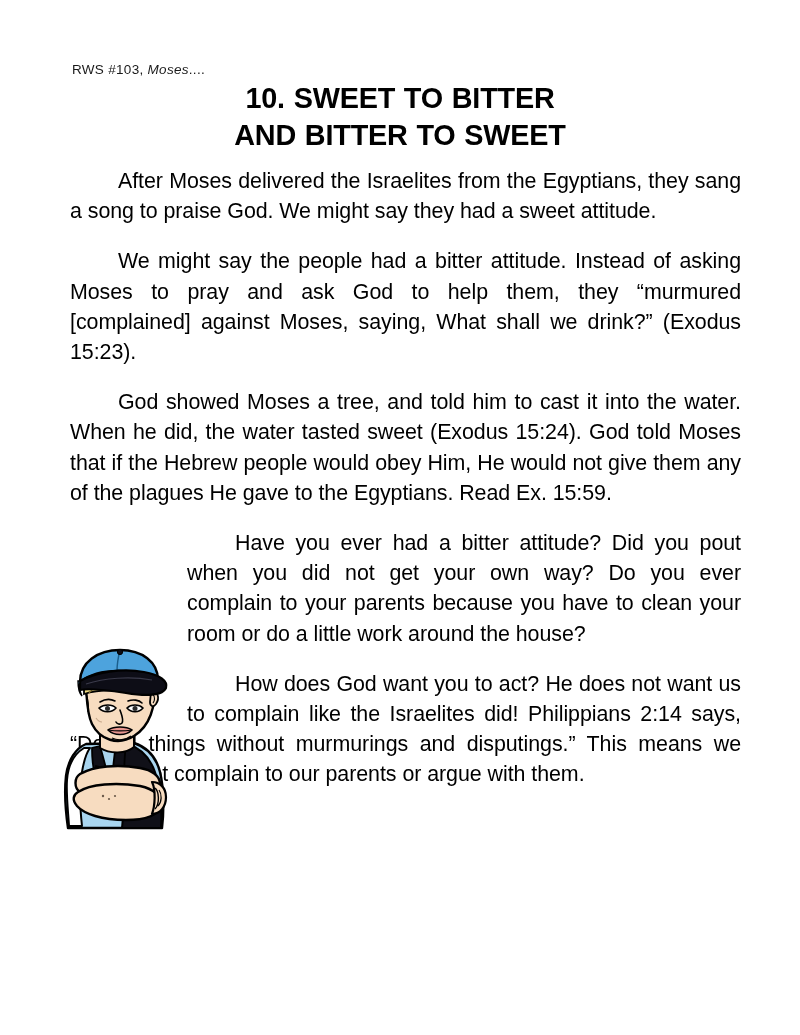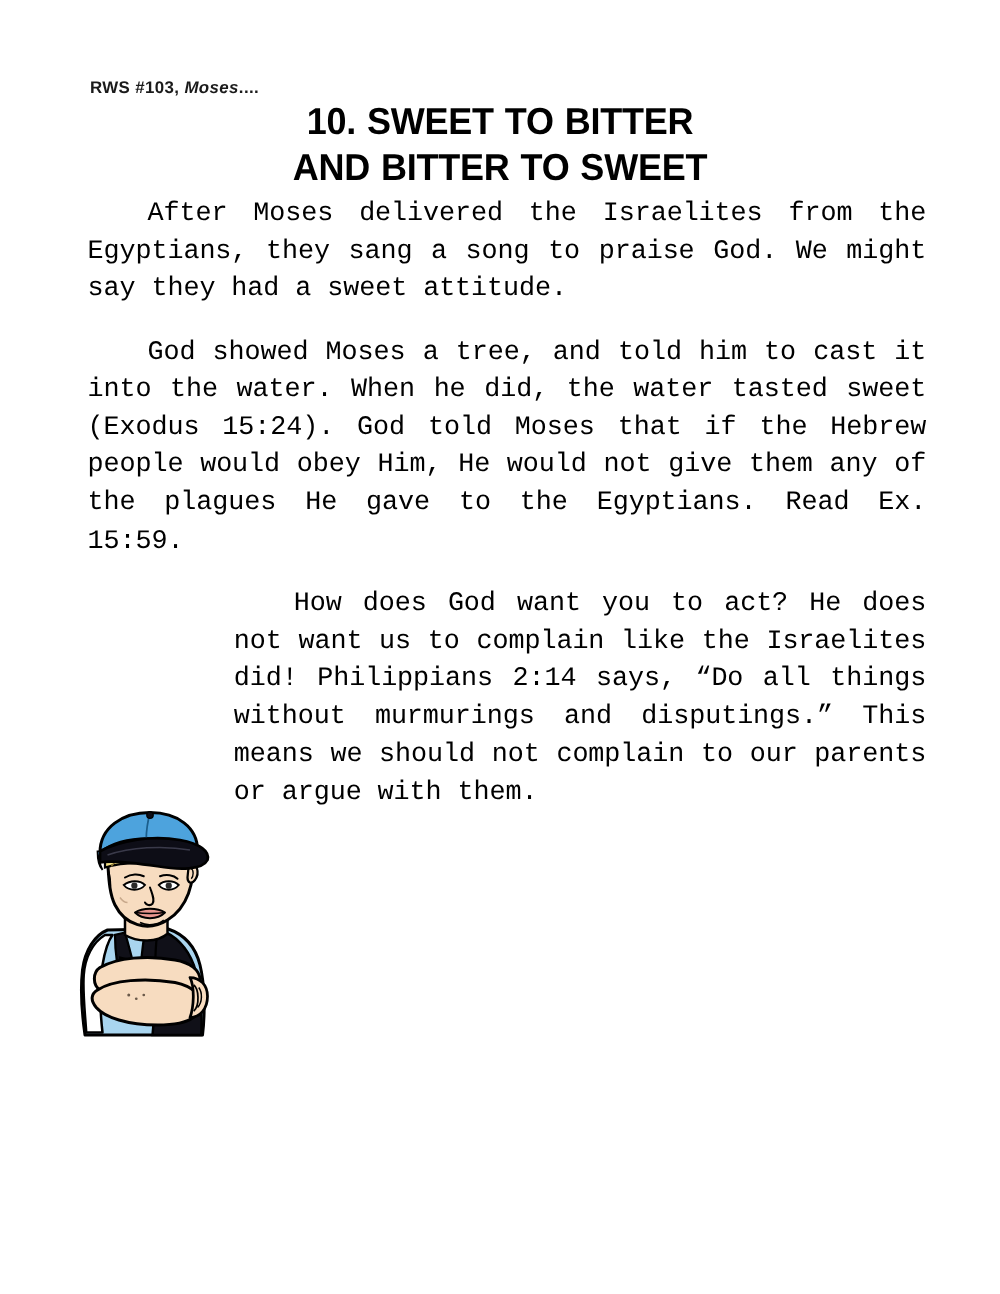--- a/index.html
+++ b/index.html
@@ -19,21 +19,20 @@
 
   
   #header-line {
     position: absolute;
     left: 72px;
     top: 62px;
     font-size: 13.5px;
     letter-spacing: 0.3px;
     white-space: nowrap;
     color: #1a1a1a;
-    font-weight: bold;
   }
   #header-line .ital {
     font-style: italic;
   }
 
   
   #title-block {
     position: absolute;
     left: 0;
     top: 80px;
@@ -48,23 +47,22 @@
     word-spacing: 1px;
     color: #000;
     transform: scaleX(0.96);
     transform-origin: center;
   }
 
   
   #body-block {
     position: absolute;
     left: 70px;
-    top: 156px;
+    top: 166px;
     width: 671px;
-    font-family: Liberation Mono, monospace;
   }
   .para {
     text-align: justify;
     font-size: 21.4px;
     line-height: 30.2px;
     letter-spacing: -0.05px;
     margin: 0 0 20px 0;
     text-indent: 48px;
     -webkit-hyphens: none;
     hyphens: none;
@@ -98,24 +96,26 @@
 
   <div id="header-line"><span>RWS #103, </span><span class="ital">Moses</span><span>....</span></div>
 
   <div id="title-block">
     <div class="tline">10. SWEET TO BITTER</div>
     <div class="tline">AND BITTER TO SWEET</div>
   </div>
 
   <div id="body-block">
     <p class="para">After Moses delivered the Israelites from the Egyptians, they sang a song to praise God.  We might say they had a sweet attitude.</p>
+    <p class="para">We might say the people had a bitter attitude.  Instead of asking Moses to pray and ask God to help them, they “murmured [complained] against Moses, saying, What shall we drink?”  (Exodus 15:23).</p>
     <p class="para">God showed Moses a tree, and told him to cast it into the water.  When he did, the water tasted sweet (Exodus 15:24).  God told Moses that if the Hebrew people would obey Him, He would not give them any of the plagues He gave to the Egyptians.  Read Ex. 15:59.</p>
 
     <div id="art-float"></div>
 
+    <p class="para">Have you ever had a bitter attitude?  Did you pout when you did not get your own way?  Do you ever complain to your parents because you have to clean your room or do a little work around the house?</p>
     <p class="para">How does God want you to act?  He does not want us to complain like the Israelites did!  Philippians 2:14 says, “Do all things without murmurings and disputings.”  This means we should not complain to our parents or argue with them.</p>
   </div>
 
   <div id="illustration">
     <svg width="128" height="182" viewBox="0 0 128 182" xmlns="http://www.w3.org/2000/svg">
 
       <path d="M30 96 C20 100 12 112 10 128 C8 146 10 166 12 180 L106 180
                C108 164 108 140 104 124 C100 108 90 99 78 95 Z" fill="#a9d5ef" stroke="#000" stroke-width="2.4" stroke-linejoin="round"></path>
 
       <path d="M28 100 C18 106 12 118 11 132 C10 146 12 162 13 178

